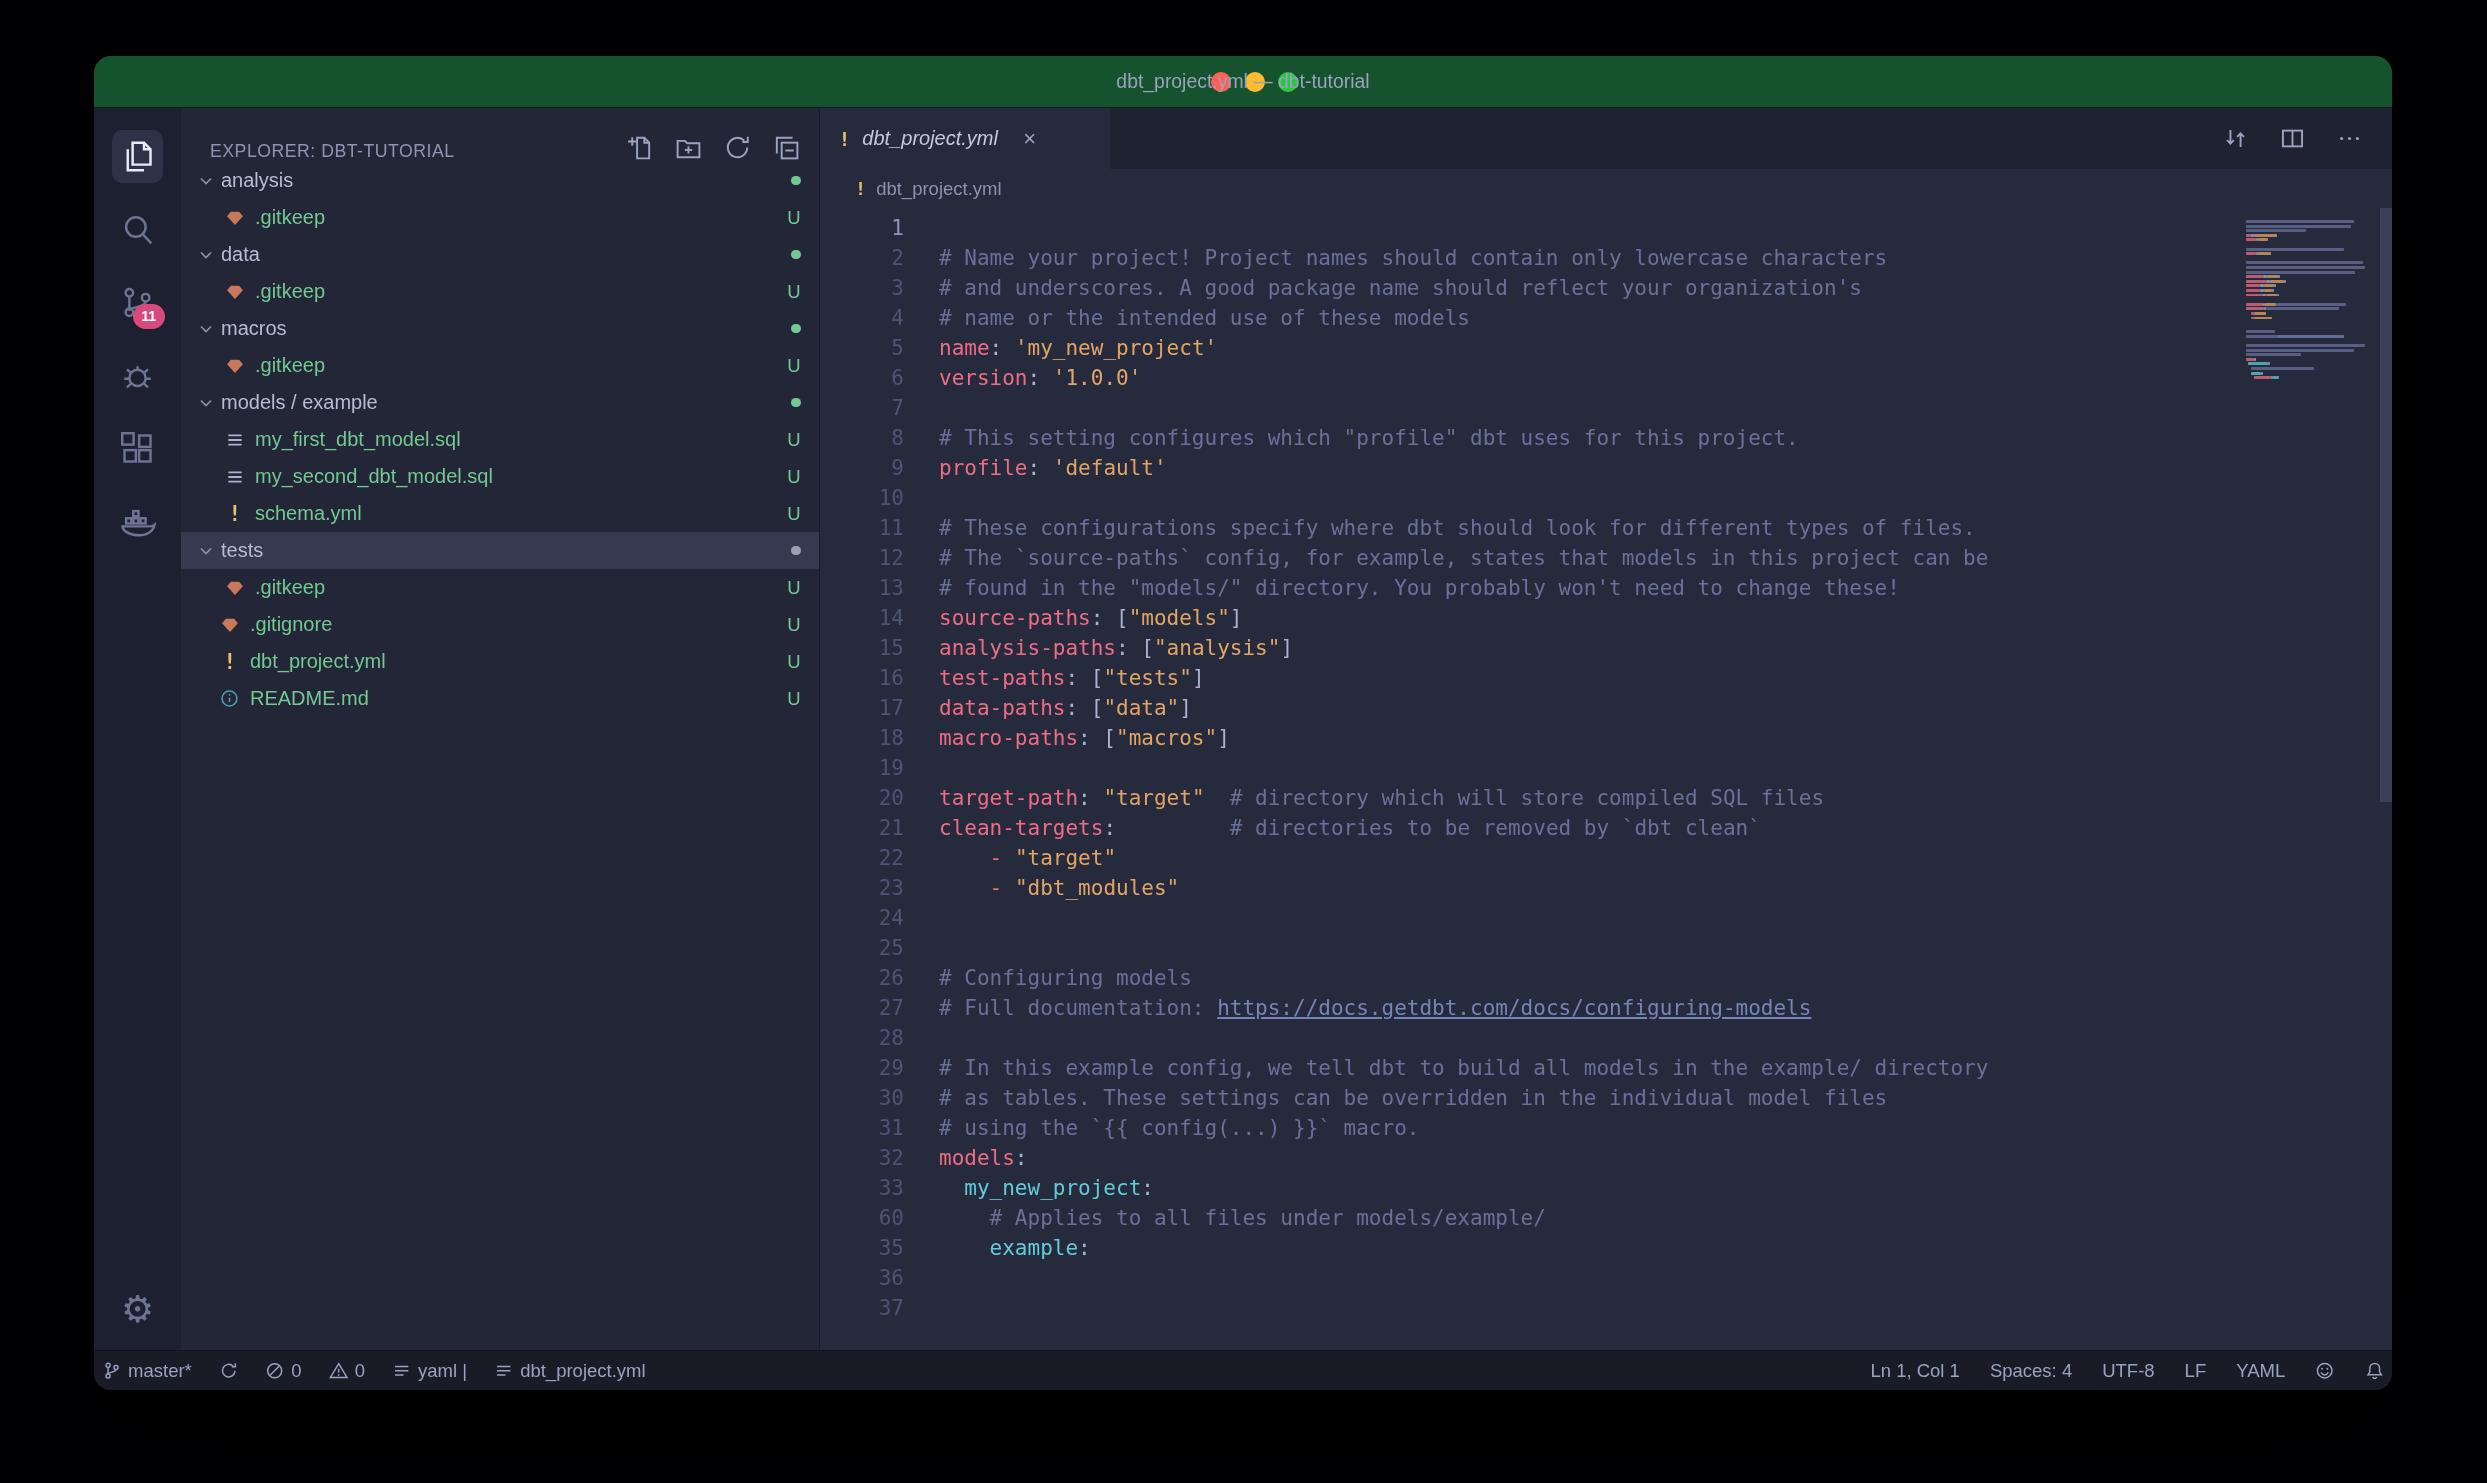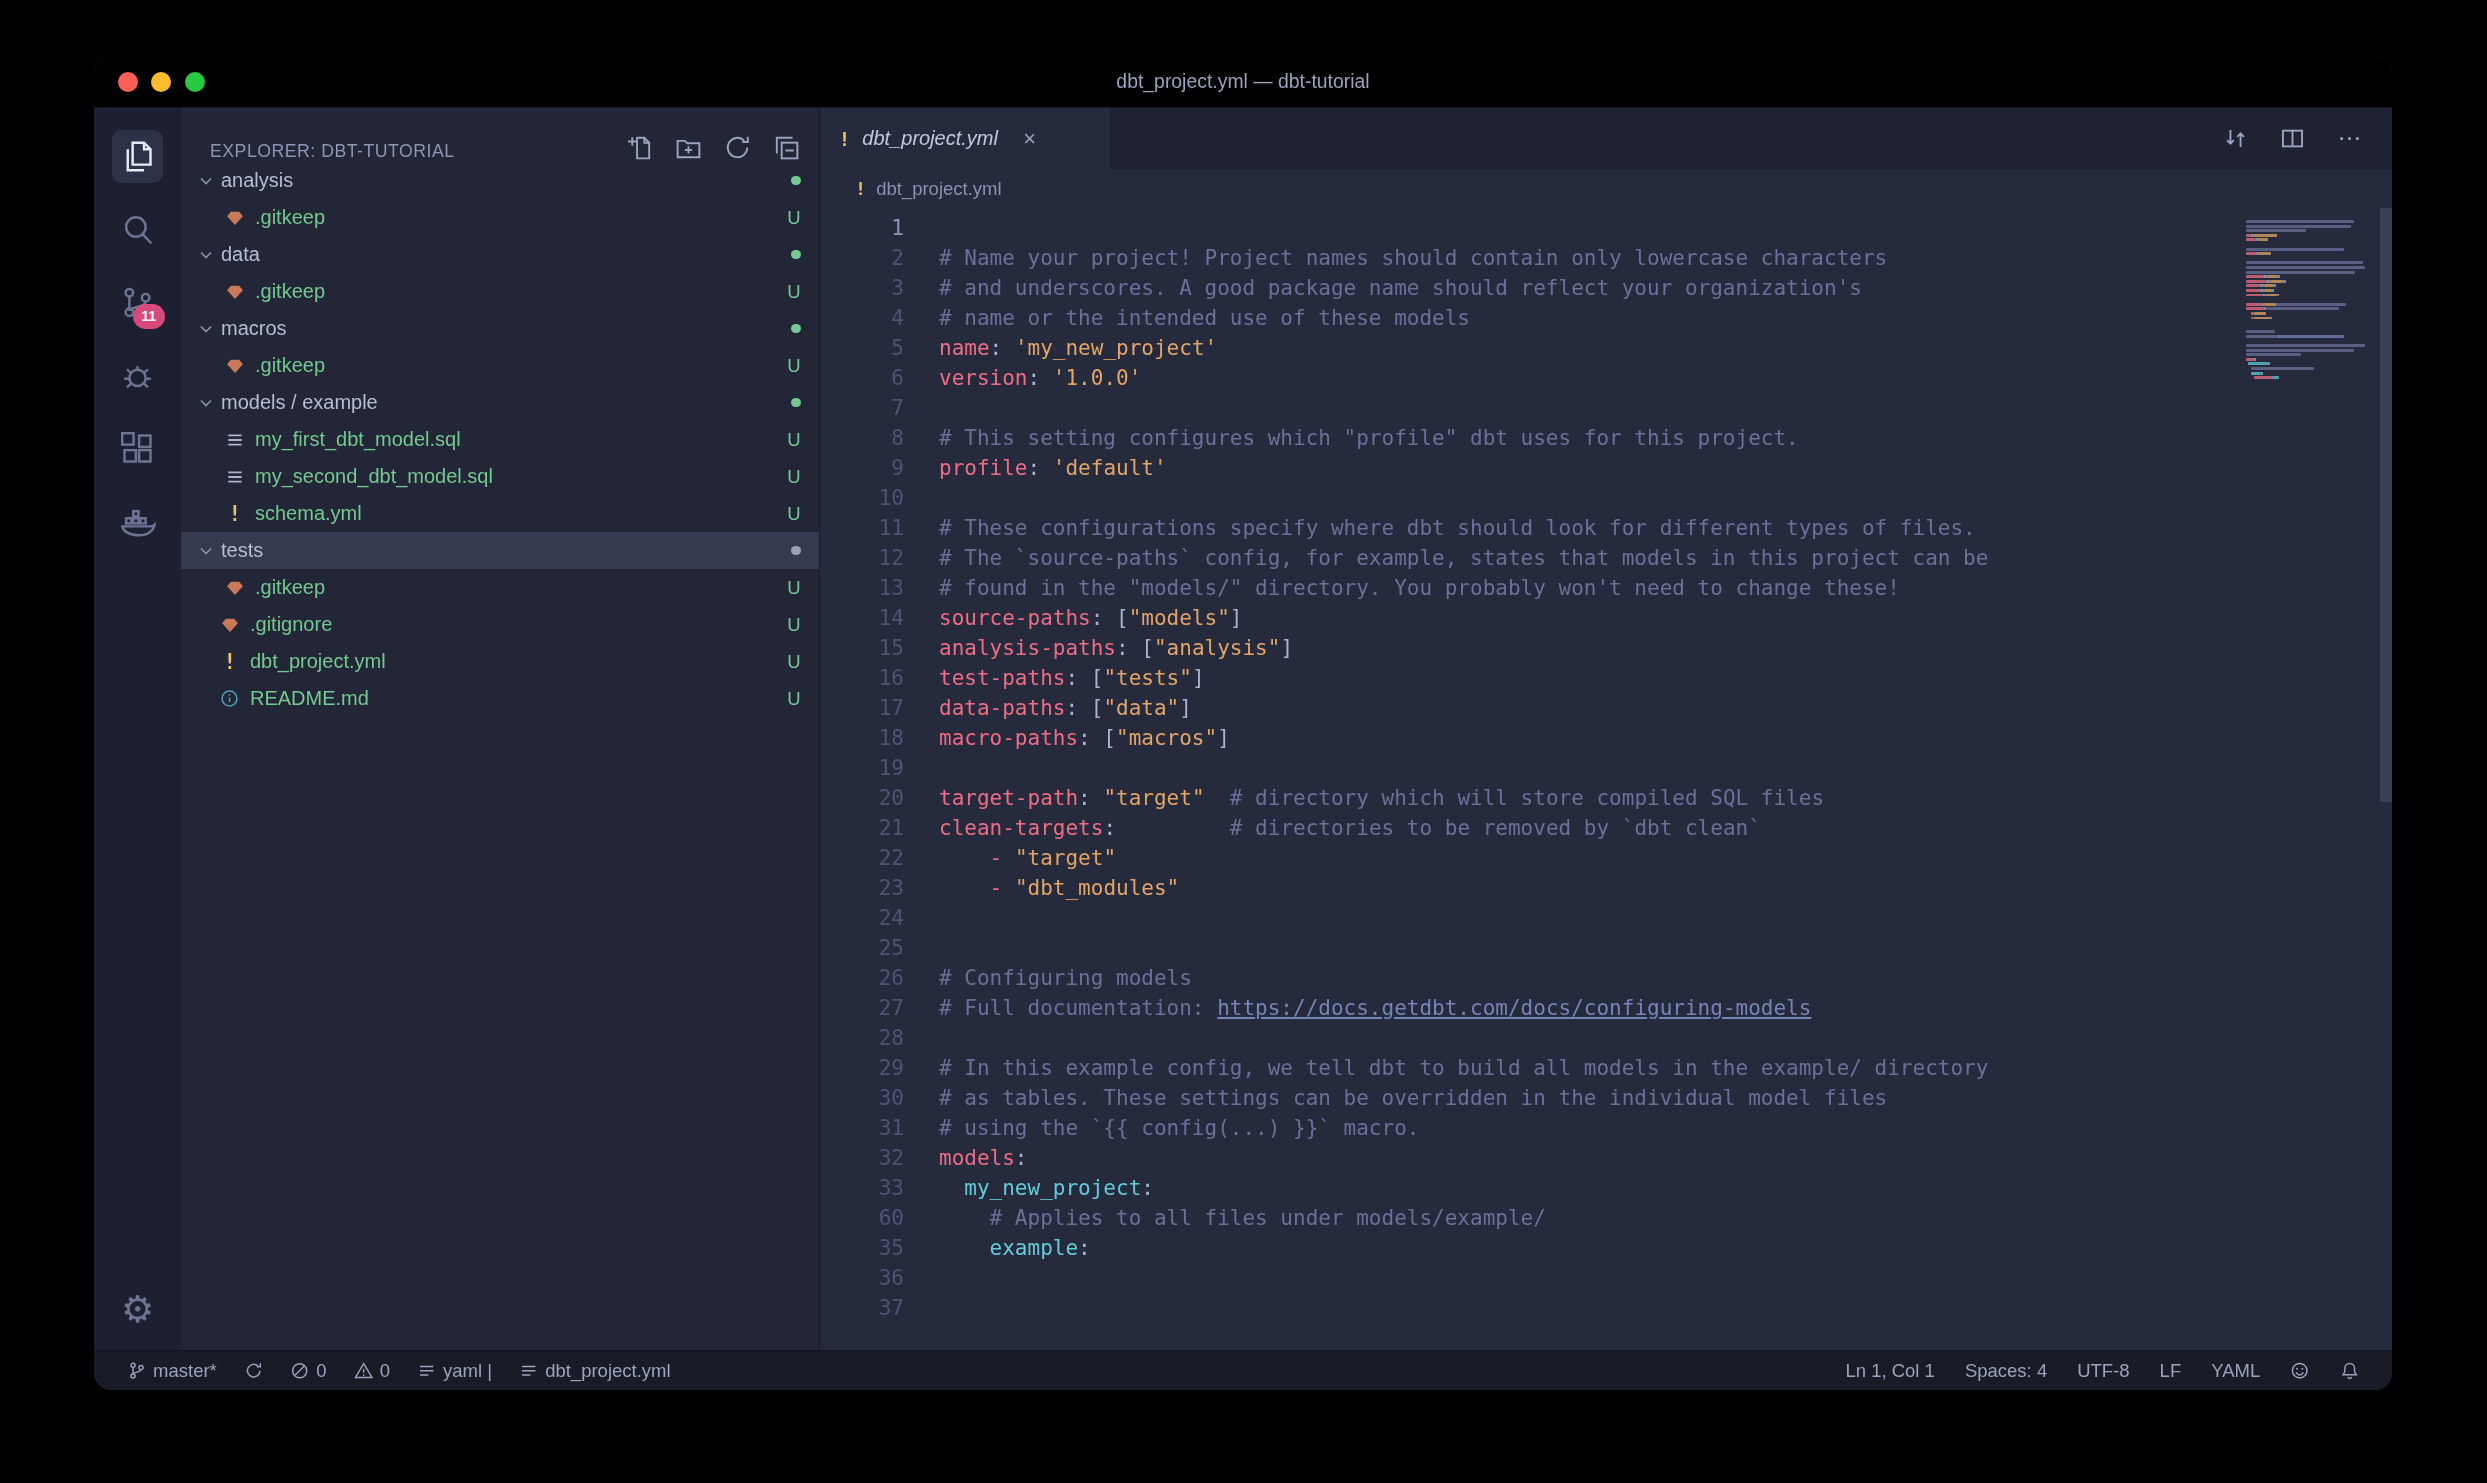--- a/index.html
+++ b/index.html
@@ -1,19 +1,19 @@
 <!DOCTYPE html>
 <html style="font-size:13.5px"><head>
 <meta charset="utf-8">
 <style>
   html,body{margin:0;padding:0;background:#010103;}
   body{width:2487px;height:1484px;position:relative;font-family:"Liberation Sans",sans-serif;-webkit-font-smoothing:antialiased;}
   .window{position:absolute;left:94px;top:56px;width:2298px;height:1334px;background:#262a3d;border-radius:17px;overflow:hidden;display:flex;flex-direction:column;box-shadow:0 42px 118px rgba(0,0,0,.85);}
   
-  .titlebar{height:51px;flex:0 0 auto;background:#000000;border-bottom:0.8px solid #121420;position:relative;display:flex;align-items:center;}
+  .titlebar{height:51px;flex:0 0 auto;background:#14532d;border-bottom:0.8px solid #121420;position:relative;display:flex;align-items:center;justify-content:center;}
   .lights{display:flex;gap:13.5px;margin-left:23.6px;}
   .light{width:20px;height:20px;border-radius:50%;}
   .light.r{background:#ff5f57}.light.y{background:#febc2e}.light.g{background:#28c840}
   .win-title{position:absolute;left:0;right:0;text-align:center;color:#9aa2bd;font-size:19.4px;pointer-events:none;}
   
   .main{flex:1;display:flex;min-height:0;}
   .activitybar{width:87px;background:#1d2030;flex:0 0 auto;display:flex;flex-direction:column;align-items:center;padding-top:11.8px;}
   .act-item{width:71px;height:73px;display:flex;align-items:center;justify-content:center;color:#6d7494;position:relative;cursor:pointer;}
   .act-item svg{width:39px;height:39px;stroke:currentColor;fill:none;stroke-width:1.5;}
   .act-item.active{color:#e8ecf8;}
@@ -67,21 +67,21 @@
   .tk-k{color:#ee6d85;}
   .tk-s{color:#e2a566;}
   .tk-p{color:#a9b2cf;}
   .tk-y{color:#62ccd9;}
   .tk-l{color:#7585b5;text-decoration:underline;cursor:pointer;}
   .minimap{position:absolute;top:6.7px;right:18.5px;width:128px;}
   .mrow{height:4.6px;white-space:nowrap;overflow:hidden;}
   .mrow span{display:inline-block;height:2.9px;border-radius:0.8px;opacity:.75;vertical-align:top;margin-top:0.8px;}
   .vscroll{position:absolute;top:0;right:0;width:11.8px;height:52%;background:rgba(168,178,210,.16);cursor:pointer;}
   
-  .statusbar{height:39px;flex:0 0 auto;background:#191b27;border-top:0.8px solid #121420;display:flex;align-items:center;padding:0 33px;color:#9aa3bf;font-size:18.5px;}
+  .statusbar{height:39px;flex:0 0 auto;background:#191b27;border-top:0.8px solid #121420;display:flex;align-items:center;padding:0 8px;color:#9aa3bf;font-size:18.5px;}
   .sgroup{display:flex;align-items:center;gap:27px;}
   .sgroup.right{margin-left:auto;gap:30px;}
   .sitem{display:flex;align-items:center;gap:6.7px;cursor:pointer;white-space:nowrap;}
   .sitem svg{width:19.4px;height:19.4px;stroke:currentColor;fill:none;stroke-width:1.2;}
 </style>
 </head>
 <body>
 
 <div class="window">
 

